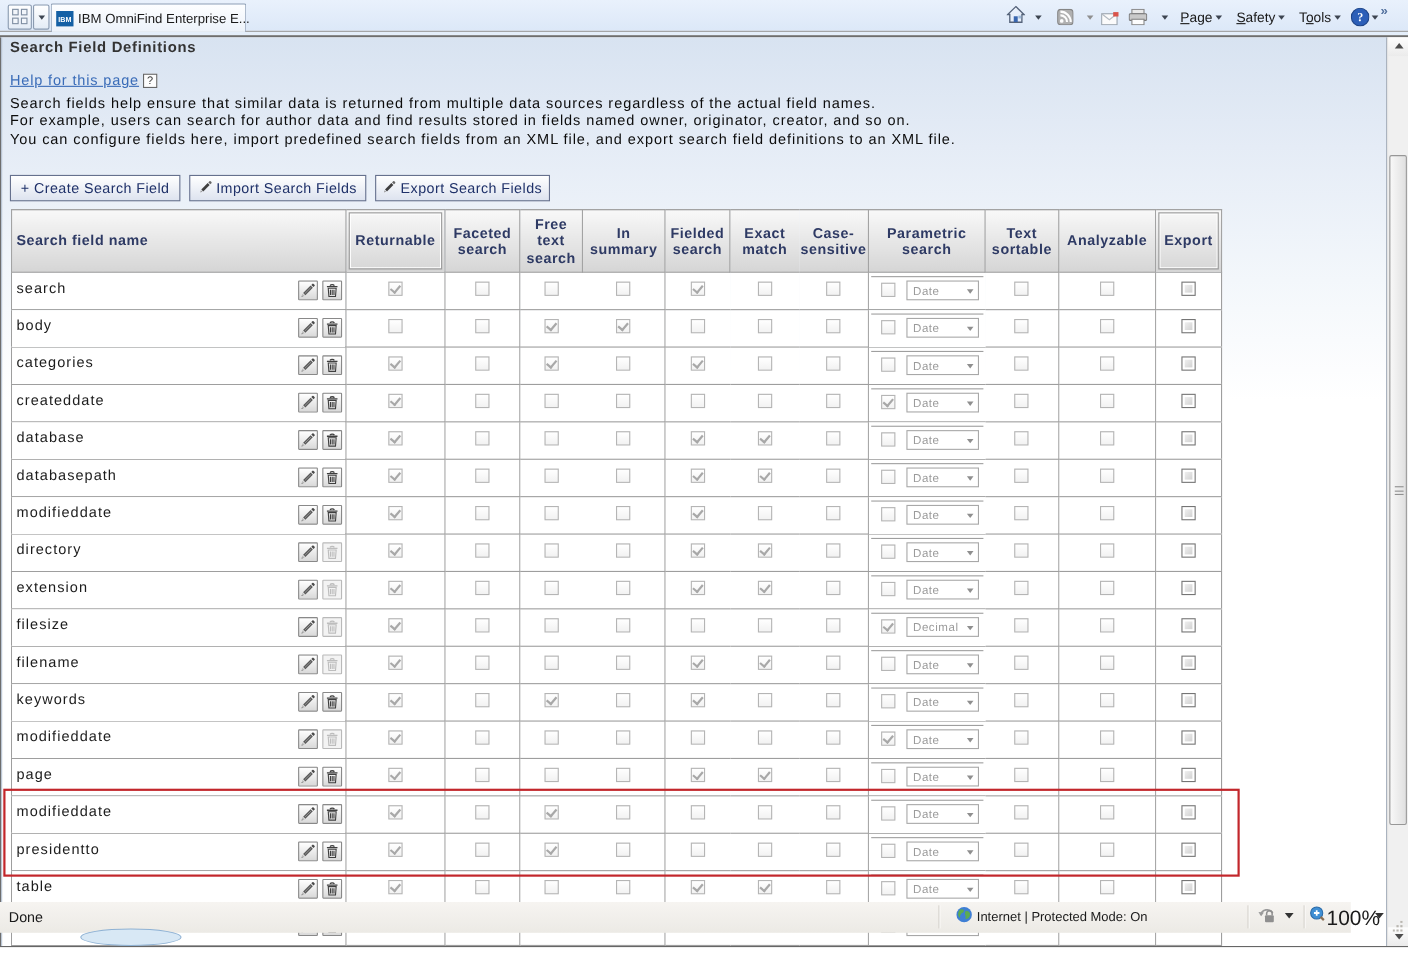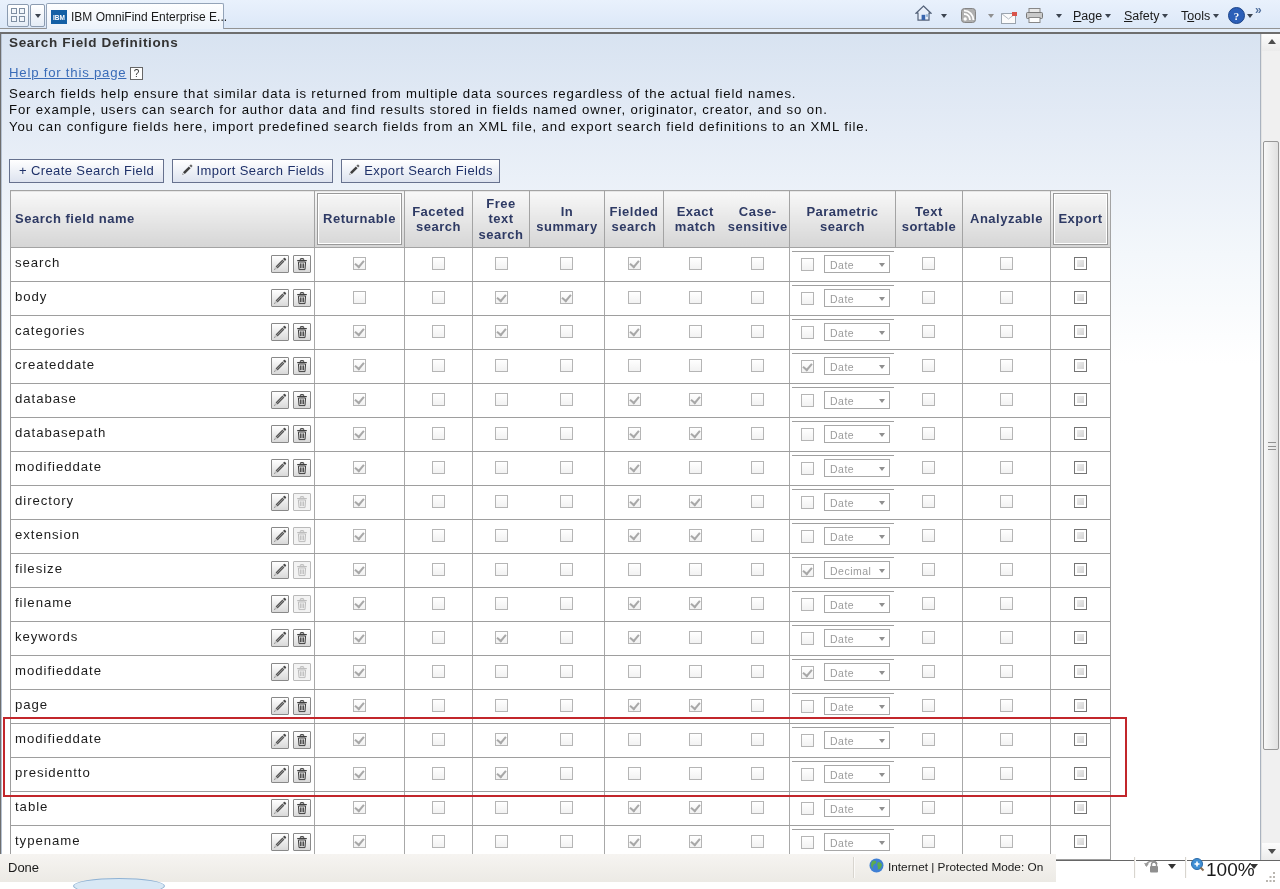--- a/index.html
+++ b/index.html
@@ -69,21 +69,21 @@
 #redbox{position:absolute;left:3px;top:683px;width:1124px;height:80px;border:2px solid #c2262b;z-index:40}
 
 #sbar{position:absolute;left:1261px;top:34px;width:19px;height:826px;background:#f0f0f0;border-left:1px solid #e3e3e3}
 .sbtn{position:absolute;left:0;width:19px;height:17px;background:linear-gradient(#fdfdfd,#ebebeb)}
 #sthumb{position:absolute;left:1px;top:107px;width:16px;height:609px;border:1px solid #979797;border-radius:2px;background:linear-gradient(90deg,#f8f8f8,#e0e0e0)}
 #sgrip{position:absolute;left:4px;top:300px;width:8px;height:8px;border-top:1px solid #909090;border-bottom:1px solid #909090}
 #sgrip:after{content:"";position:absolute;left:0;top:3px;width:8px;height:1px;background:#909090}
 .sarr{position:absolute;left:5.5px;width:0;height:0}
 
 #sbtop{position:absolute;left:0;top:860px;width:1280px;height:1px;background:#666}
-#status{position:absolute;left:0;top:854px;width:1056px;height:28px;background:linear-gradient(#f6f4f1,#eceae5)}
+#status{position:absolute;left:0;top:820px;width:1228px;height:28px;background:linear-gradient(#f6f4f1,#eceae5)}
 #stdone{position:absolute;left:8px;top:6px;font-size:13px;color:#1a1a1a}
 #stellipse{position:absolute;left:73px;top:24px;width:92px;height:16px;border-radius:50%;background:#d8e8f5;border:1px solid #8fb2d4}
 .stsep{position:absolute;top:3px;width:1px;height:21px;background:#d8d5cf;box-shadow:1px 0 0 #fbfaf8}
 #stnet{position:absolute;left:888px;top:6px;font-size:11.8px;color:#1a1a1a}
 #stzoom{position:absolute;left:1206px;top:5px;font-size:19px;color:#1a1a1a}
 #grip{position:absolute;left:1266px;top:14px;width:10px;height:10px}
 </style></head>
 <body>
 <div id="page">
 

